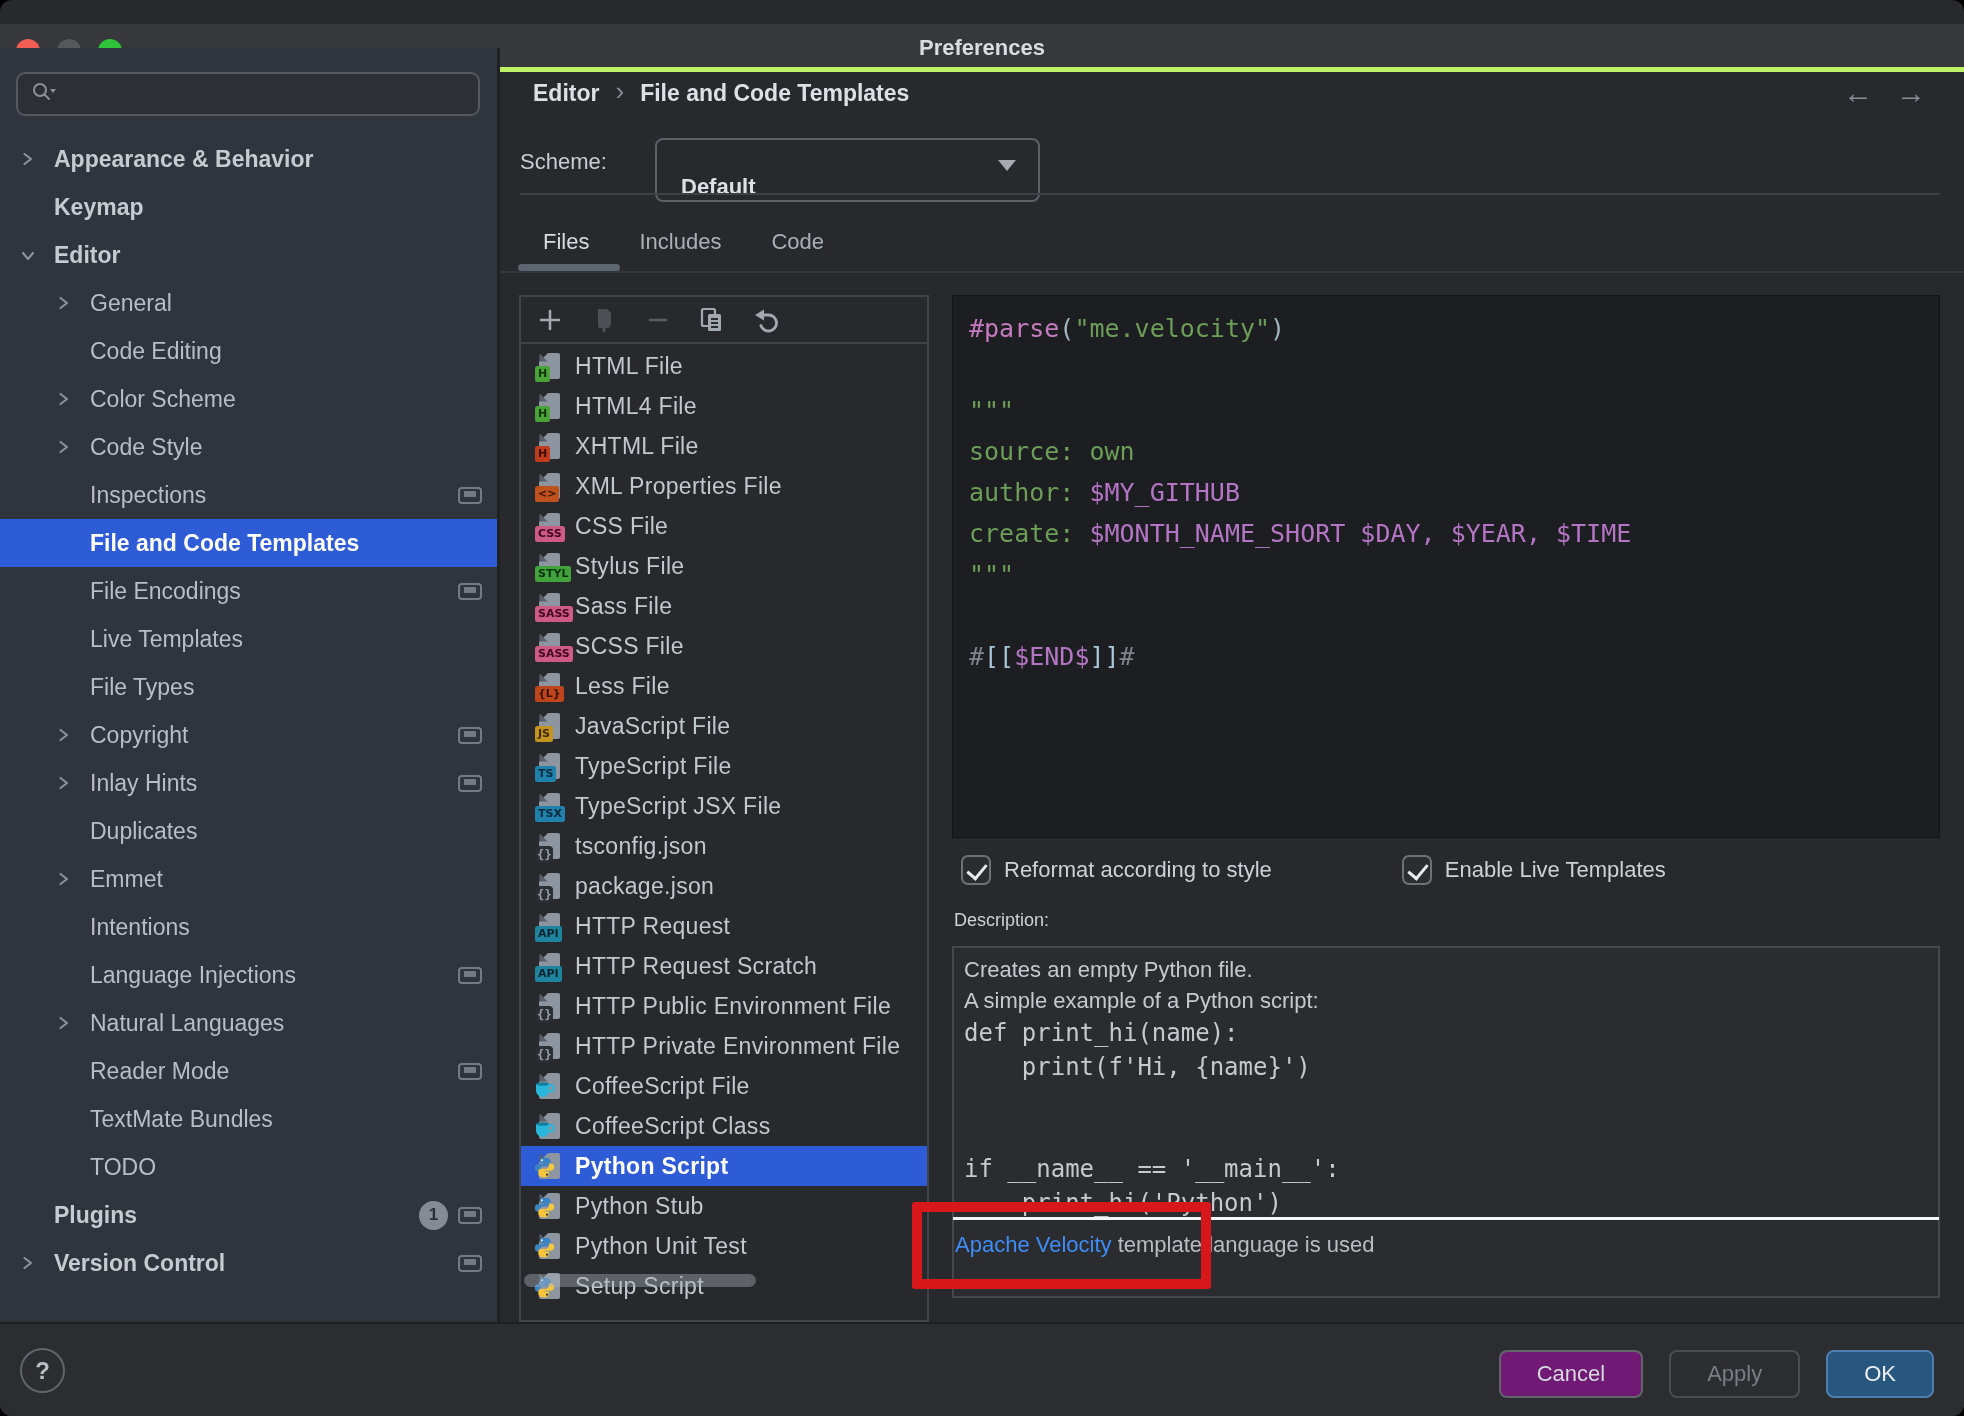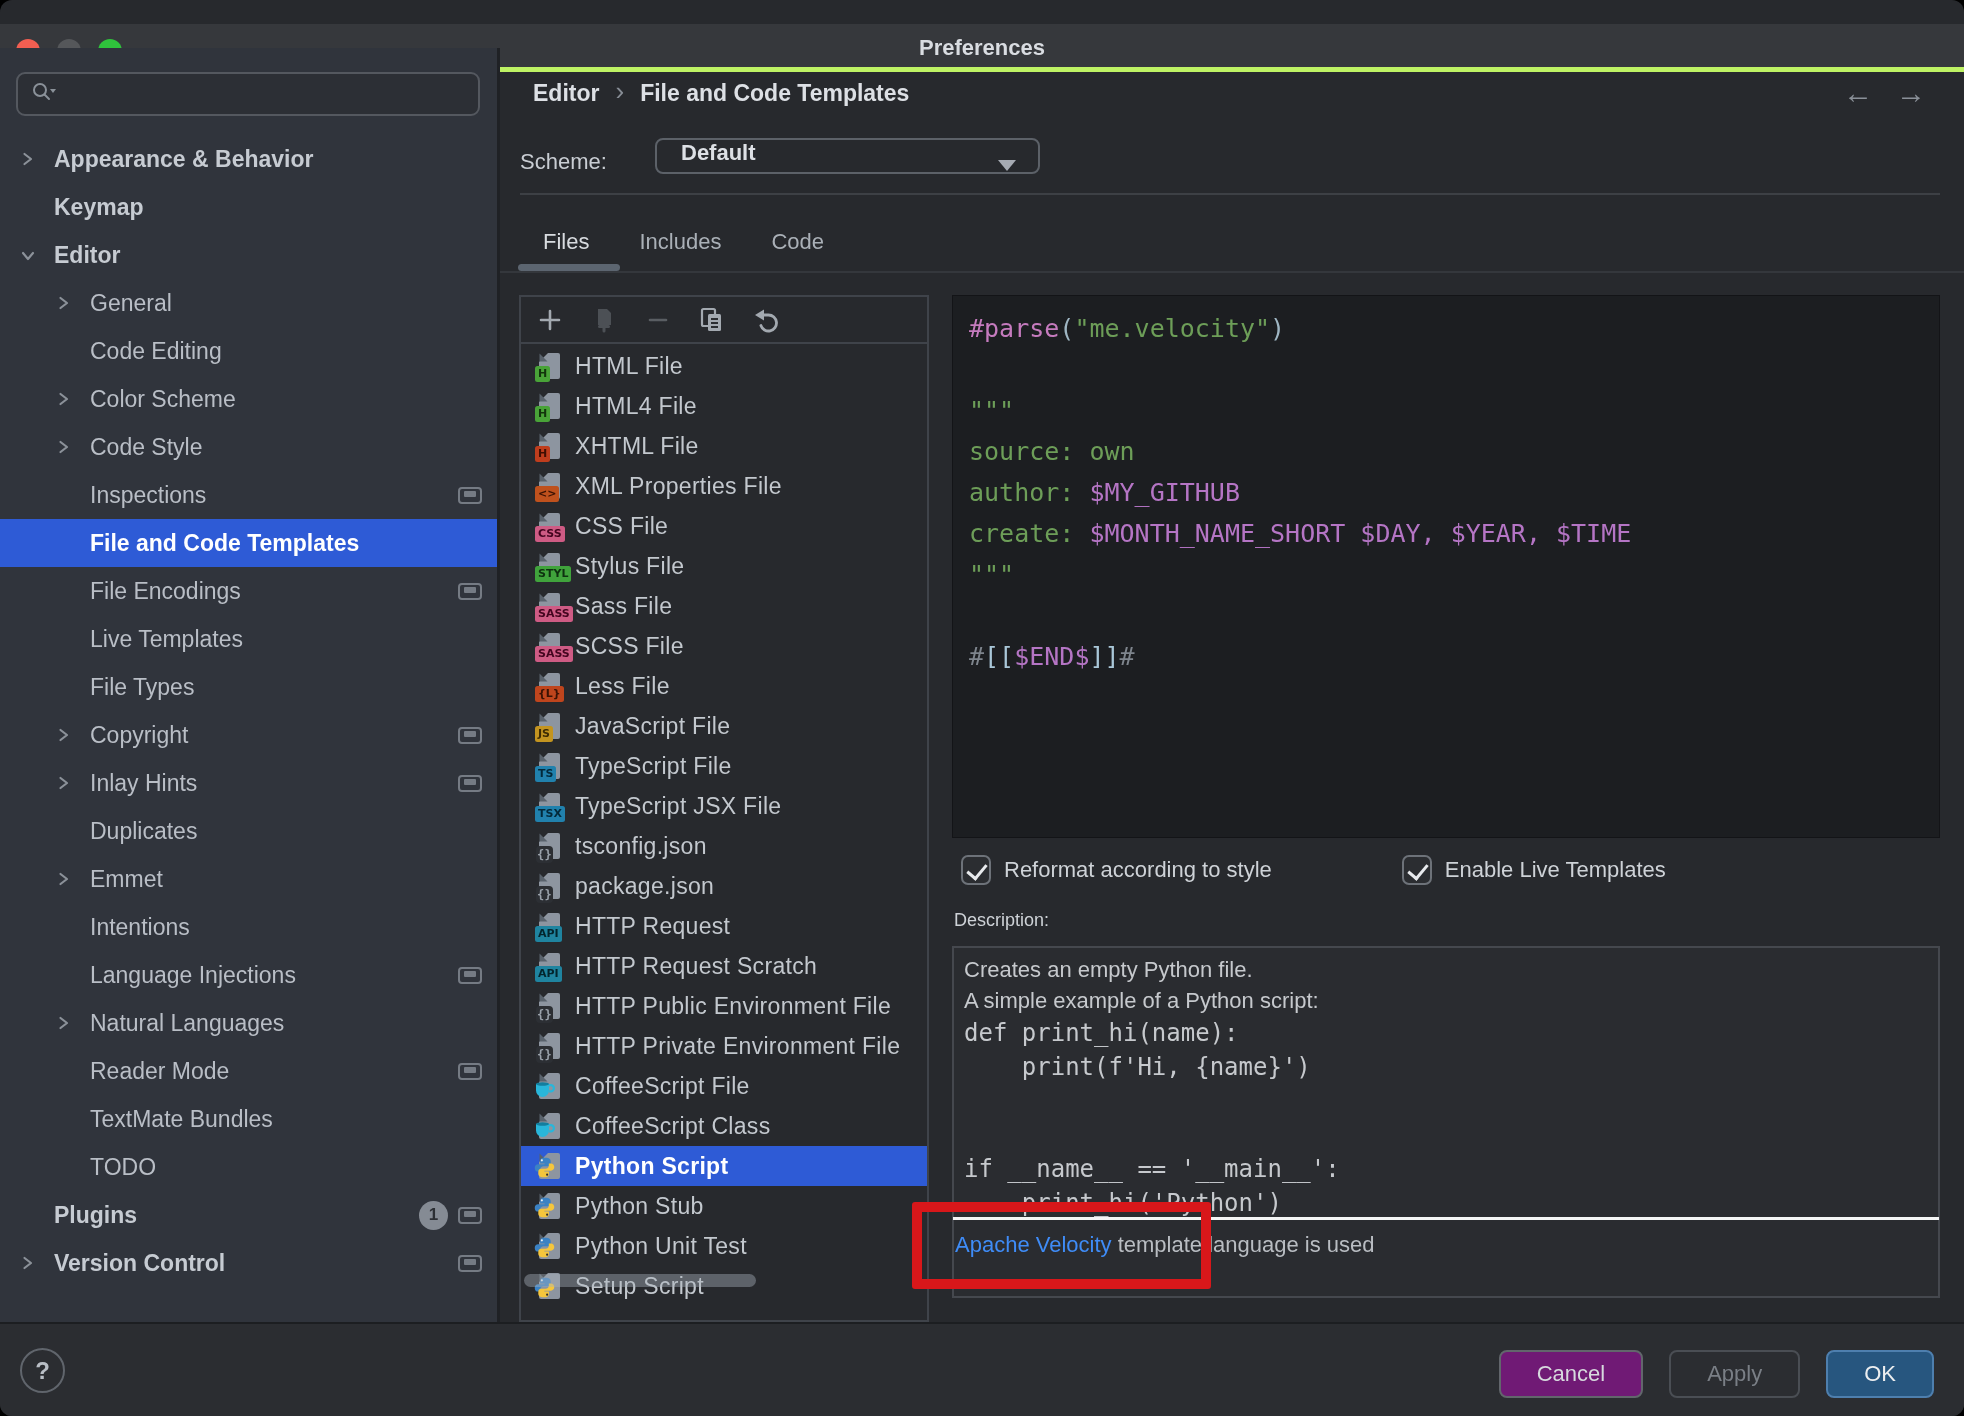--- a/index.html
+++ b/index.html
@@ -35,21 +35,21 @@
   .panel-ic::after{content:"";position:absolute;left:4px;top:2.5px;width:12px;height:6px;background:#757b84;border-radius:1px;}
   .count-badge{width:29px;height:29px;border-radius:50%;background:#858b94;color:#2c2f34;font-size:17px;font-weight:700;display:flex;align-items:center;justify-content:center;}
   
   .breadcrumb{position:absolute;left:533px;top:79px;display:flex;align-items:center;gap:16px;font-size:23px;font-weight:700;color:#dde0e5;}
   .crumb-sep{color:#878d95;font-weight:400;font-size:26px;margin-top:-3px;}
   .nav-arrow{position:absolute;top:76px;font-size:30px;color:#8a9098;cursor:default;}
   .nav-back{left:1843px;}
   .nav-fwd{left:1896px;}
   
   .scheme-label{position:absolute;left:520px;top:149px;font-size:22px;color:#c9cdd3;}
-  .scheme-select{position:absolute;left:655px;top:138px;width:385px;height:36px;border:2px solid #5c6168;border-radius:8px;display:flex;align-items:flex-start;padding:0 24px;color:#dde0e5;font-size:22px;font-weight:700;}
+  .scheme-select{position:absolute;left:655px;top:138px;width:385px;height:64px;border:2px solid #5c6168;border-radius:8px;display:flex;align-items:flex-end;padding:0 24px;color:#dde0e5;font-size:22px;font-weight:700;}
   .scheme-caret{position:absolute;right:22px;top:20px;width:0;height:0;border-left:9px solid transparent;border-right:9px solid transparent;border-top:11px solid #a6abb3;}
   .sep1{position:absolute;left:520px;top:193px;width:1420px;height:2px;background:#3d4045;}
   
   .tabs{position:absolute;left:543px;top:229px;display:flex;gap:50px;font-size:22px;}
   .tab{color:#aab0b7;padding-bottom:6px;}
   .tab.active{color:#d8dbdf;}
   .tab-underline{position:absolute;left:518px;top:264px;width:102px;height:7px;border-radius:4px;background:#5c6570;}
   .tabs-line{position:absolute;left:500px;right:0;top:271px;height:2px;background:#34373c;}
   
   .list-panel{position:absolute;left:519px;top:295px;width:410px;height:1027px;border:2px solid #3f434a;}

